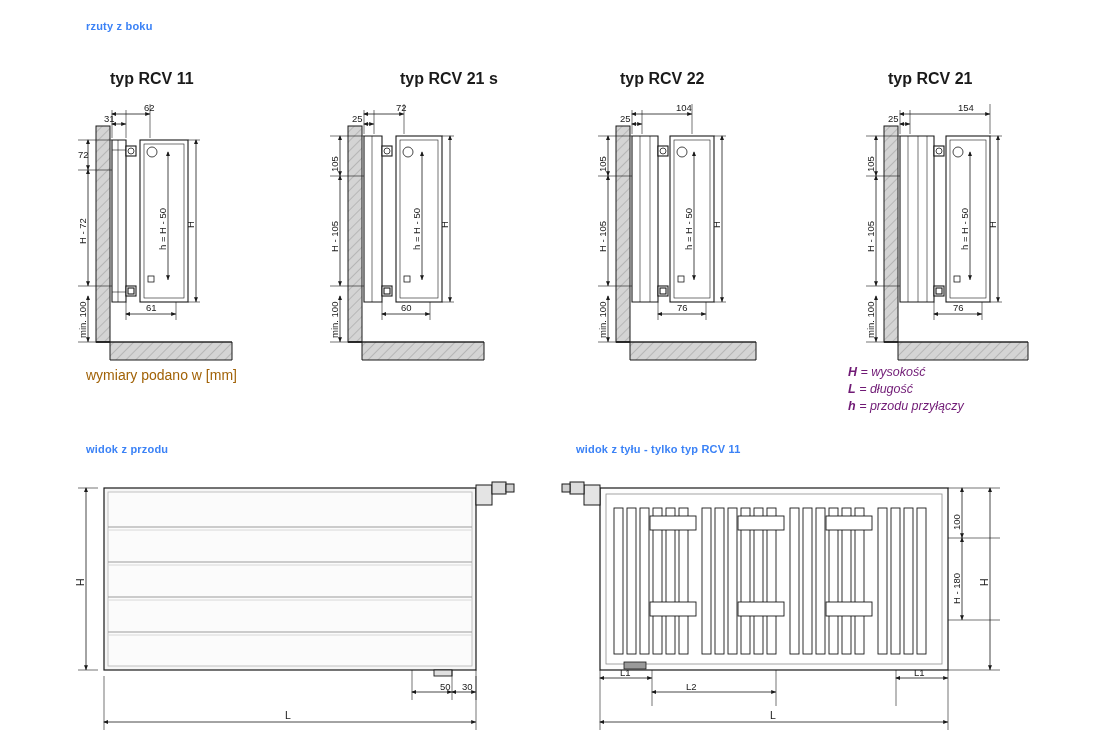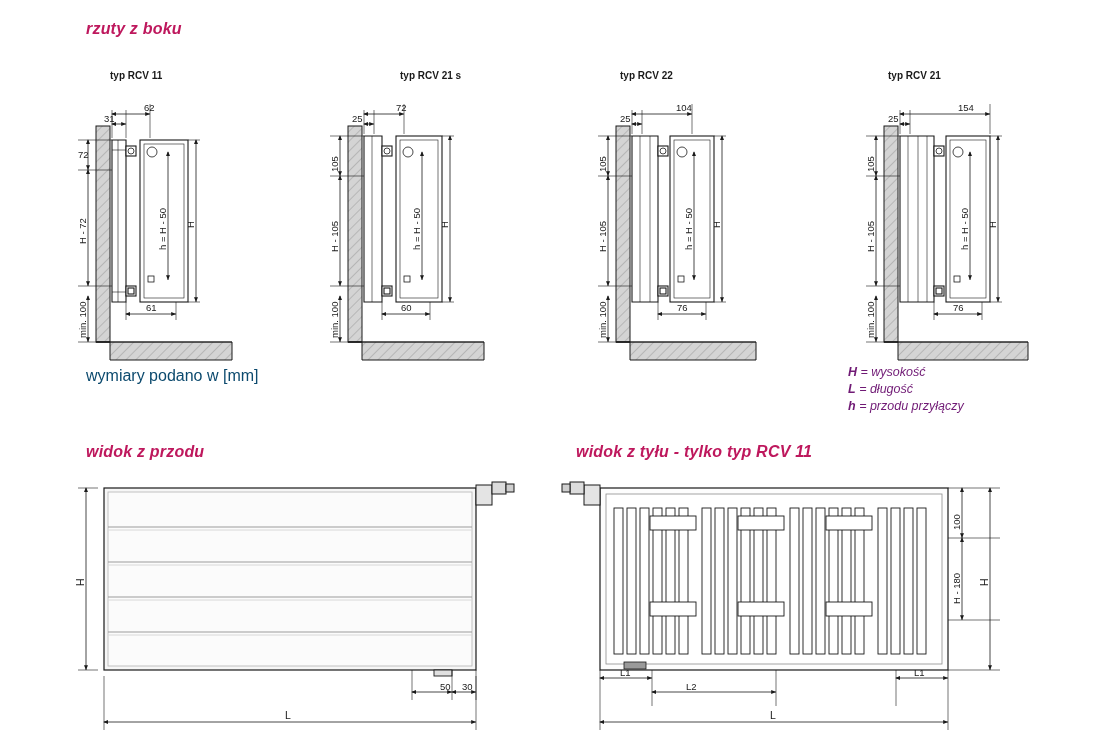--- a/index.html
+++ b/index.html
@@ -7,36 +7,35 @@
   body {
     width:1094px; height:751px;
     background:#ffffff;
     font-family:"Liberation Sans", sans-serif;
     color:#1a1a1a;
     position:relative;
     overflow:hidden;
   }
   .section-title {
     position:absolute;
-    color:#be185d;
+    color:#3b82f6;
     font-weight:bold;
-    font-size:16px;
+    font-size:11px;
     letter-spacing:0.2px;
-    font-style:italic;
   }
   .panel-title {
     position:absolute;
     font-weight:bold;
-    font-size:10px;
+    font-size:16px;
     color:#1a1a1a;
   }
   .note {
     position:absolute;
-    font-size:16px;
-    color:#0c4a6e;
+    font-size:14px;
+    color:#a16207;
   }
   .legend {
     position:absolute;
     font-size:12.5px;
     font-style:italic;
     color:#701a75;
     line-height:17px;
   }
   .legend b { font-style:italic; }
   svg { position:absolute; left:0; top:0; overflow:visible; }

